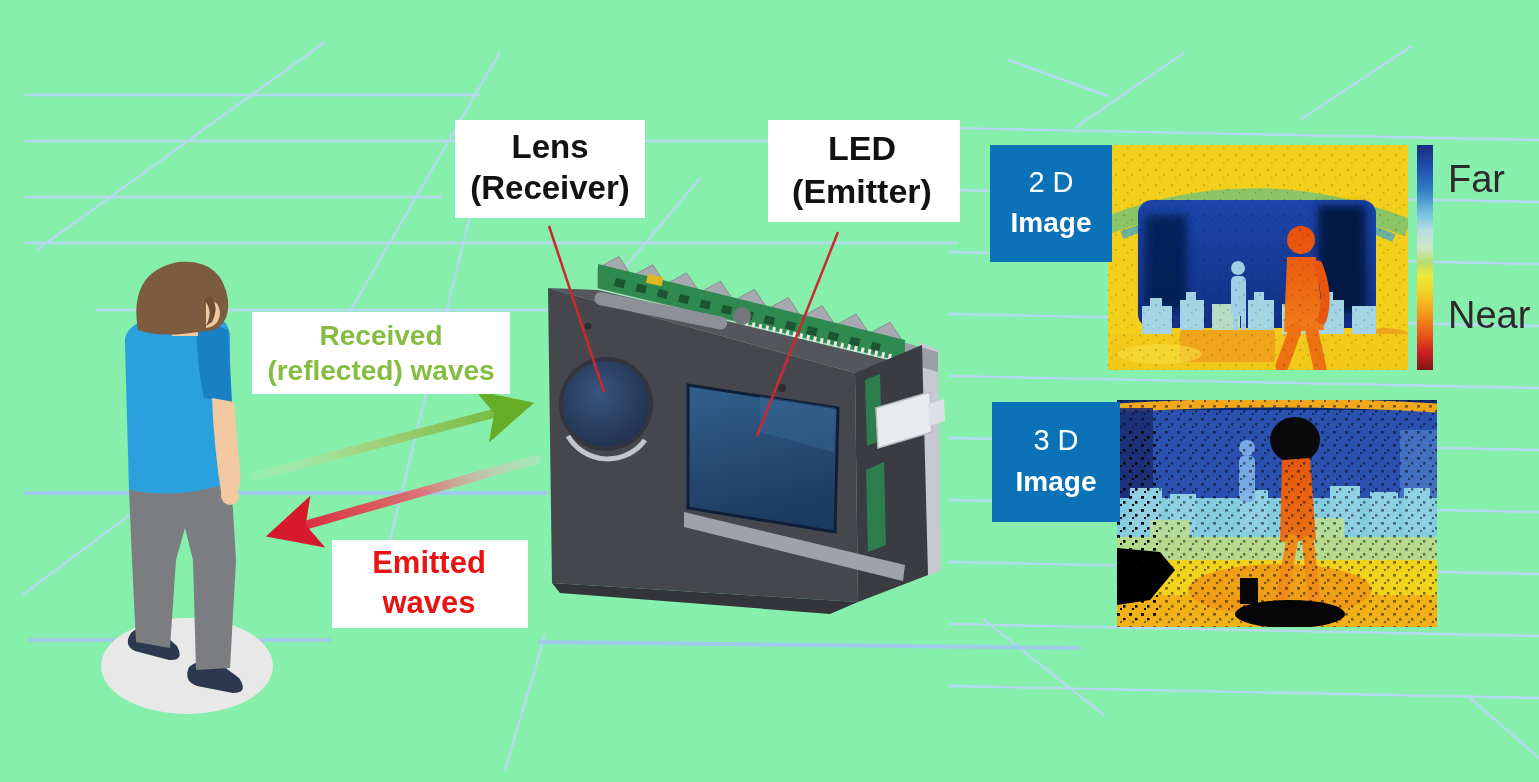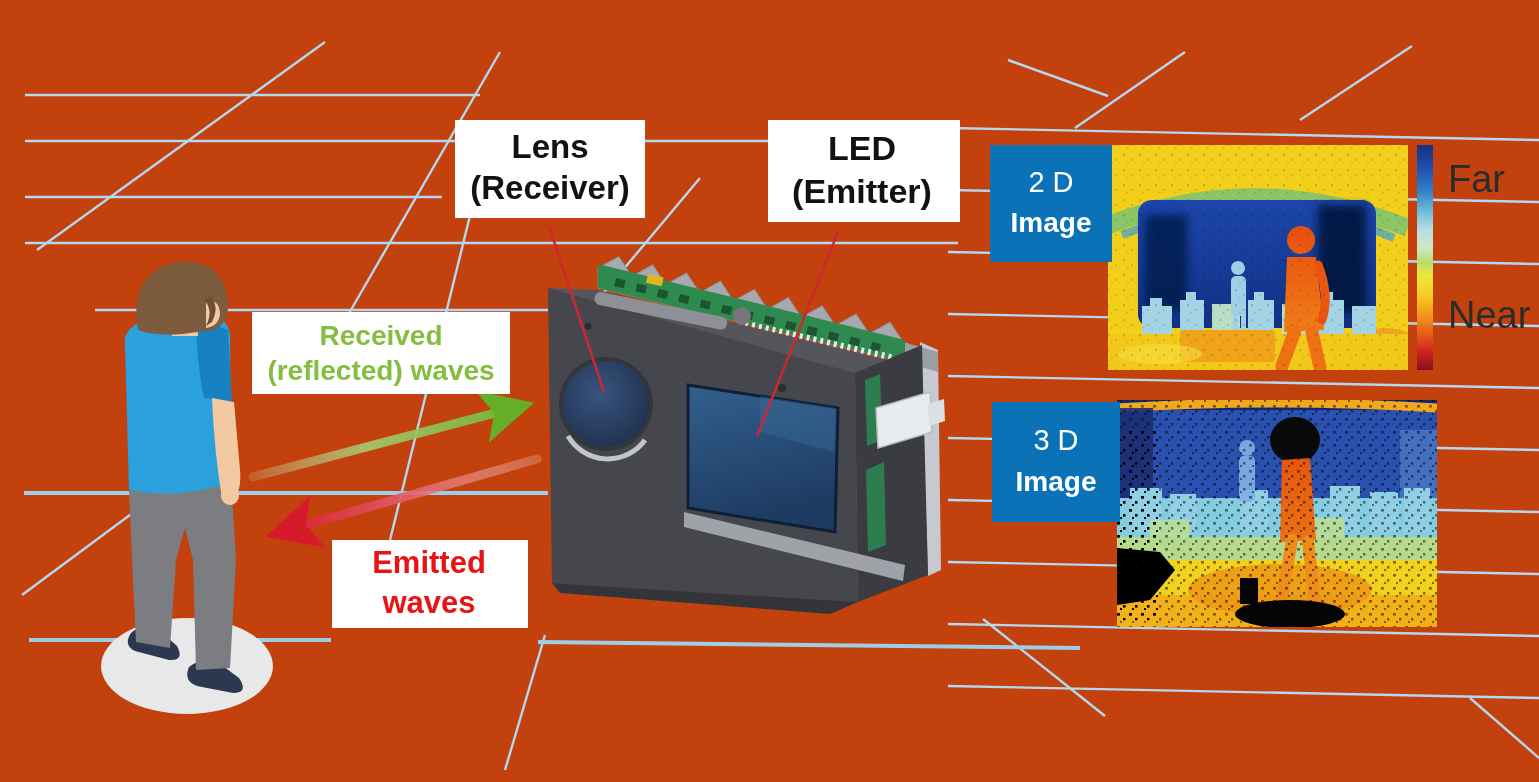--- a/index.html
+++ b/index.html
@@ -1,19 +1,19 @@
 <!DOCTYPE html>
 <html><head>
 <meta charset="utf-8">
 <style>
   html,body{margin:0;padding:0;background:#ffffff;}
   .canvas{
     position:relative;
     width:1539px;height:782px;
-    background:#c2410c;
+    background:#86efac;
     overflow:hidden;
     font-family:"Liberation Sans", sans-serif;
   }
   svg text{font-family:"Liberation Sans", sans-serif;}
 </style>
 </head>
 <body>
 
 <div class="canvas">
 <svg width="1539" height="782" viewBox="0 0 1539 782">

